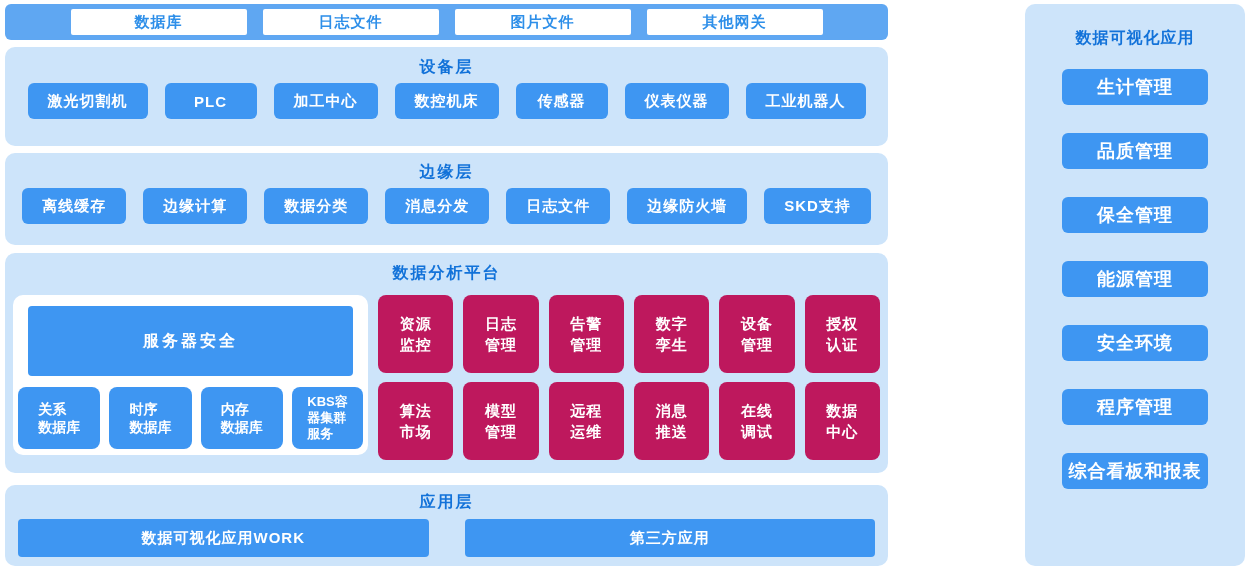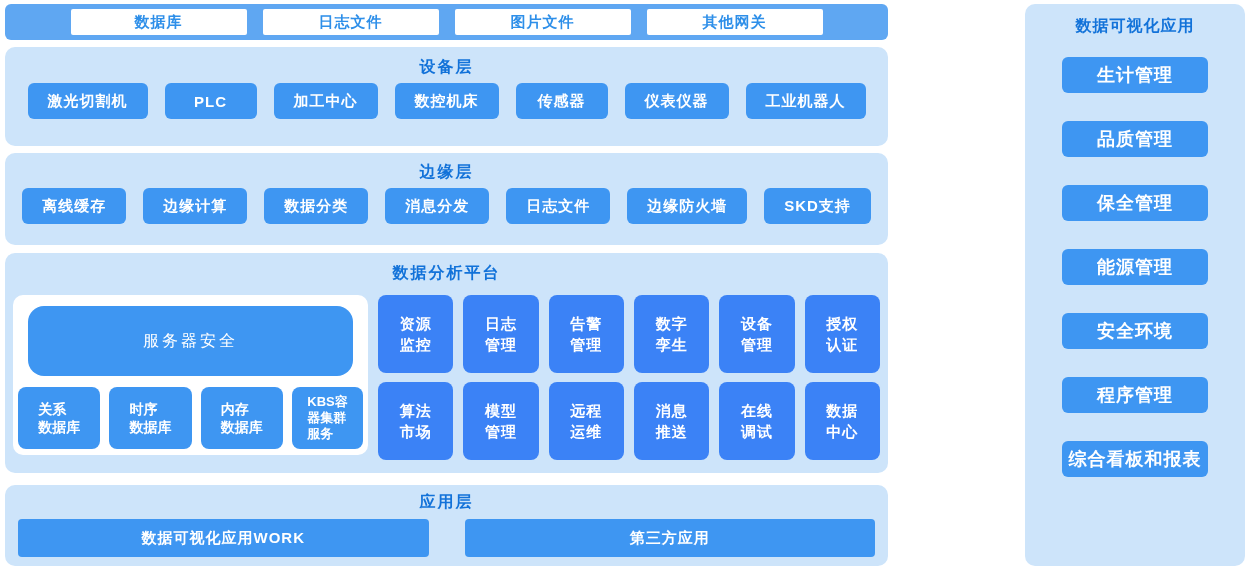--- a/index.html
+++ b/index.html
@@ -33,47 +33,47 @@
     font-size:15px;letter-spacing:1px;display:flex;align-items:center;
     justify-content:center;cursor:pointer;text-align:center;
   }
   .platform{height:220px;margin-bottom:12px;padding-top:10px;}
   .platform-body{display:flex;gap:10px;width:100%;box-sizing:border-box;padding:0 8px;margin-top:12px;}
   .white-box{
     width:355px;height:160px;background:#ffffff;border-radius:10px;
     box-sizing:border-box;padding:11px 5px 6px;display:flex;flex-direction:column;
   }
   .server-btn{
-    height:70px;margin:0 10px;background:#3E96F2;border-radius:16px;color:#ffffff;
-    font-weight:normal;font-size:16px;letter-spacing:3px;
+    height:70px;margin:0 10px;background:#3E96F2;border-radius:4px;color:#ffffff;
+    font-weight:bold;font-size:16px;letter-spacing:3px;
     display:flex;align-items:center;justify-content:center;cursor:pointer;
   }
   .storage-row{display:flex;gap:9px;margin-top:11px;}
   .storage-btn{
     flex:1.16;height:62px;background:#3E96F2;border-radius:8px;color:#ffffff;
     font-weight:bold;font-size:14px;line-height:18px;white-space:pre-line;
     display:flex;align-items:center;justify-content:center;cursor:pointer;
   }
   .storage-row .storage-btn:last-child{flex:1;font-size:13px;line-height:16px;}
   .svc-grid{flex:1;display:grid;grid-template-columns:repeat(6,1fr);gap:9px 10px;align-content:start;}
   .grid-btn{
-    height:78px;background:#3b82f6;border-radius:8px;color:#ffffff;font-weight:bold;
+    height:78px;background:#be185d;border-radius:8px;color:#ffffff;font-weight:bold;
     font-size:15px;line-height:21px;letter-spacing:1px;white-space:pre-line;text-align:center;
     display:flex;align-items:center;justify-content:center;cursor:pointer;
   }
   .app{height:81px;padding-top:7px;}
   .app-row{display:flex;gap:36px;width:100%;box-sizing:border-box;padding:0 13px;margin-top:7px;}
   .app-btn{
     flex:1;height:38px;background:#3E96F2;border-radius:4px;color:#ffffff;
     font-weight:bold;font-size:15px;letter-spacing:1px;
     display:flex;align-items:center;justify-content:center;cursor:pointer;
   }
   .sidebar{
     position:absolute;left:1025px;top:4px;width:220px;height:562px;
-    background:#CDE4FA;border-radius:10px;box-sizing:border-box;padding-top:12px;
+    background:#CDE4FA;border-radius:10px;box-sizing:border-box;padding-top:24px;
     display:flex;flex-direction:column;align-items:center;
   }
   .sidebar-title{
     color:#1272D9;font-weight:bold;font-size:16px;letter-spacing:1px;margin-bottom:20px;
   }
   .side-btn{
     width:146px;height:36px;background:#3E96F2;border-radius:6px;color:#ffffff;
     font-weight:bold;font-size:18px;letter-spacing:1px;margin-bottom:28px;
     display:flex;align-items:center;justify-content:center;cursor:pointer;flex:none;
   }

